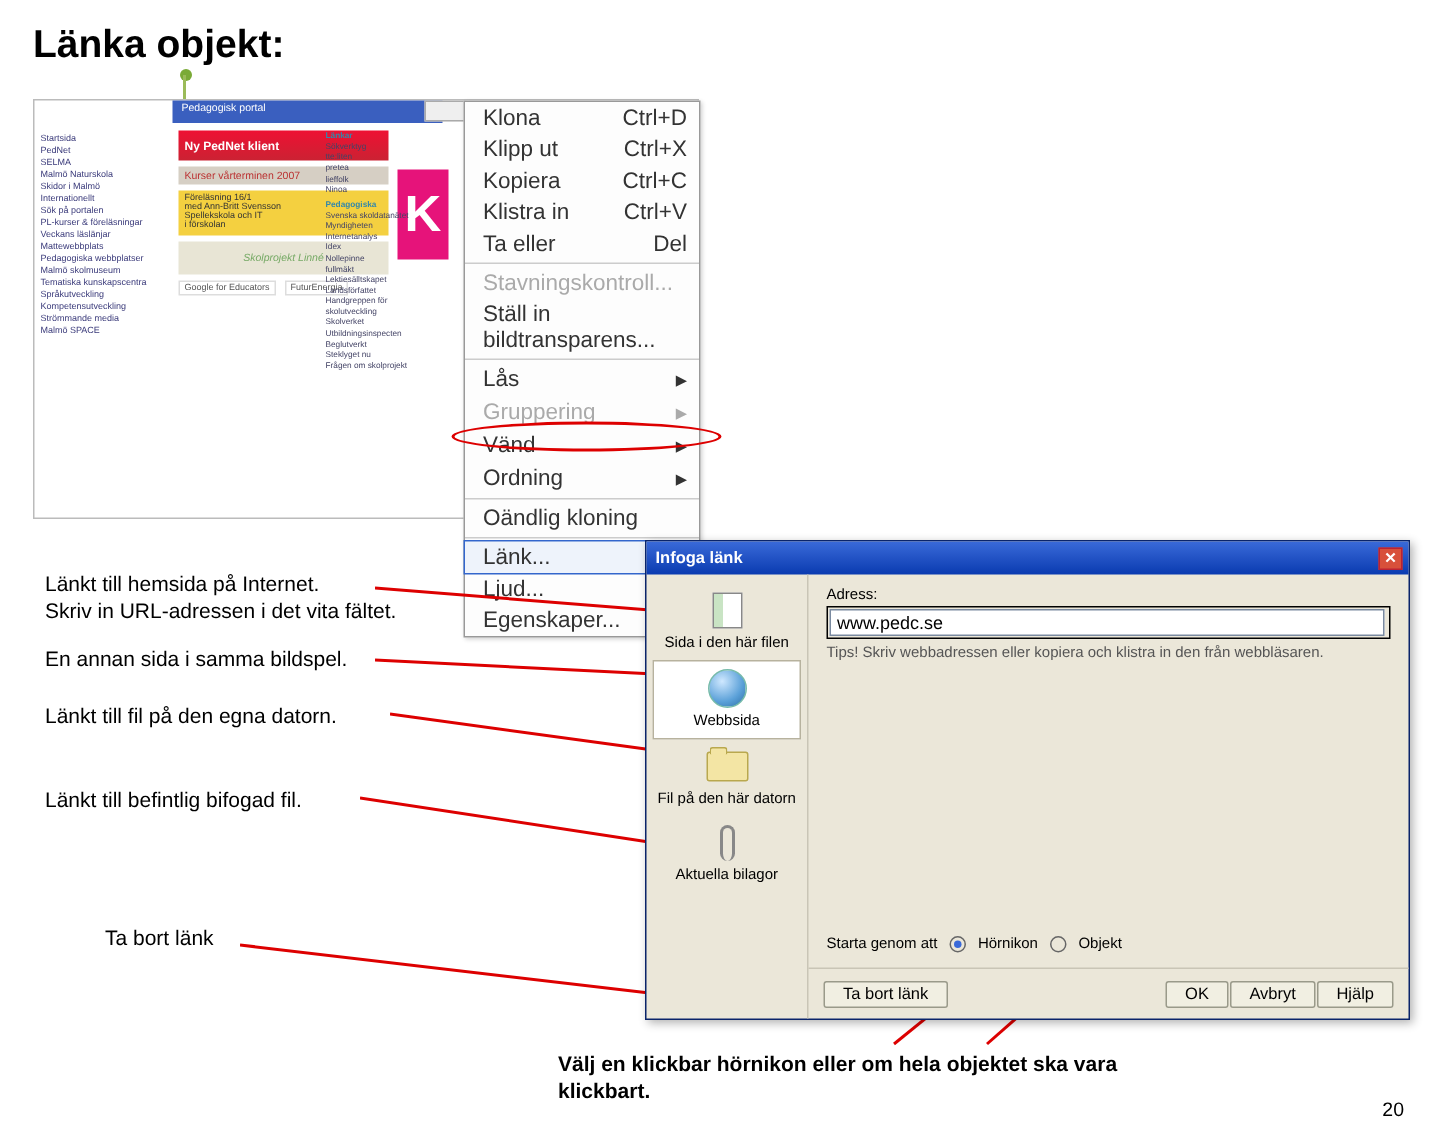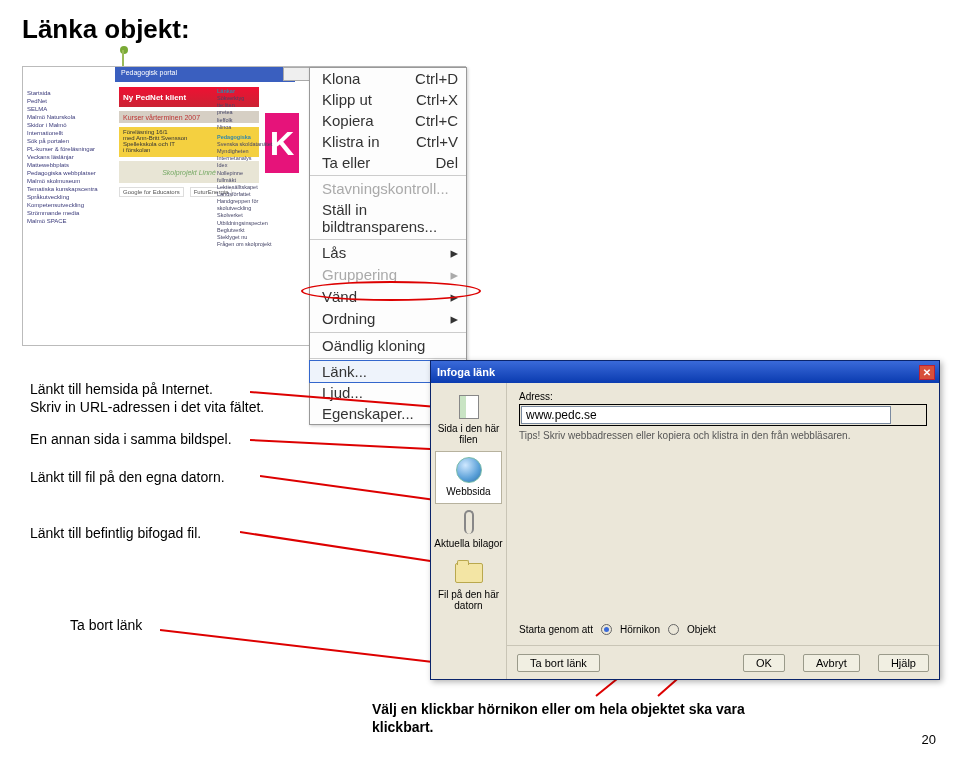--- a/index.html
+++ b/index.html
@@ -210,41 +210,41 @@
     border-bottom:none; position:relative;}
   .dlg-main {
     flex:1; padding:8px 12px; position:relative;
   }
   .adr-label { font-size:10px; margin-bottom:2px; }
   .adr-input {
     width:370px; height:18px;
     border:1px solid #7a8aa0; background:#fff;
     font-size:12px; padding:1px 4px;
   }
-  .adr-wrap { border:1.5px solid #000; padding:1px; width:408px; }
+  .adr-wrap { border:1.5px solid #000; padding:1px; width:376px; }
   .tip { font-size:10px; color:#555; margin-top:4px; width:360px; line-height:1.2; }
   .starta {
     position:absolute; left:12px; bottom:44px;
     display:flex; align-items:center; gap:8px;
     font-size:10px;
   }
   .radio { width:11px;height:11px;border:1px solid #666;border-radius:50%;display:inline-flex;align-items:center;justify-content:center;}
   .radio.on::after{content:"";width:5px;height:5px;border-radius:50%;background:#3a6ad9;}
   .dlg-foot {
     position:absolute; left:0; right:0; bottom:0; height:34px;
     border-top:1px solid #c9c5b6;
     display:flex; align-items:center; justify-content:space-between;
     padding:0 10px;
   }
   .btn {
     border:1px solid #9a9a8a; background:#f1efe2;
     padding:2px 12px; font-size:11px;
     border-radius:2px;
   }
-  .btn-group { display:flex; gap:18px; }
+  .btn-group { display:flex; gap:1px; }
 </style>
 </head>
 <body>
 
 <h1 class="page-title">Länka objekt:</h1>
 <span class="title-underline"></span>
 <span class="title-rule"></span>
 
 <div class="app-shot">
   <div class="app-topbar">Pedagogisk portal</div>
@@ -438,29 +438,29 @@
         <div>Sida i den här filen</div>
       </div>
       <div class="side-opt sel">
         <div class="side-ico">
             <div class="globe"></div>
           </div>
         <div>Webbsida</div>
       </div>
       <div class="side-opt">
         <div class="side-ico">
+            <div class="folder-ico"></div>
+          </div>
+        <div>Fil på den här datorn</div>
+      </div>
+      <div class="side-opt">
+        <div class="side-ico">
             <div class="clip-ico"></div>
           </div>
         <div>Aktuella bilagor</div>
-      </div>
-      <div class="side-opt">
-        <div class="side-ico">
-            <div class="folder-ico"></div>
-          </div>
-        <div>Fil på den här datorn</div>
       </div>
     </div>
     <div class="dlg-main">
       <div class="adr-label">Adress:</div>
       <div class="adr-wrap">
         <input class="adr-input" value="www.pedc.se" style="">
       </div>
       <div class="tip">Tips! Skriv webbadressen eller kopiera och klistra in den från webbläsaren.</div>
 
       <div class="starta">

